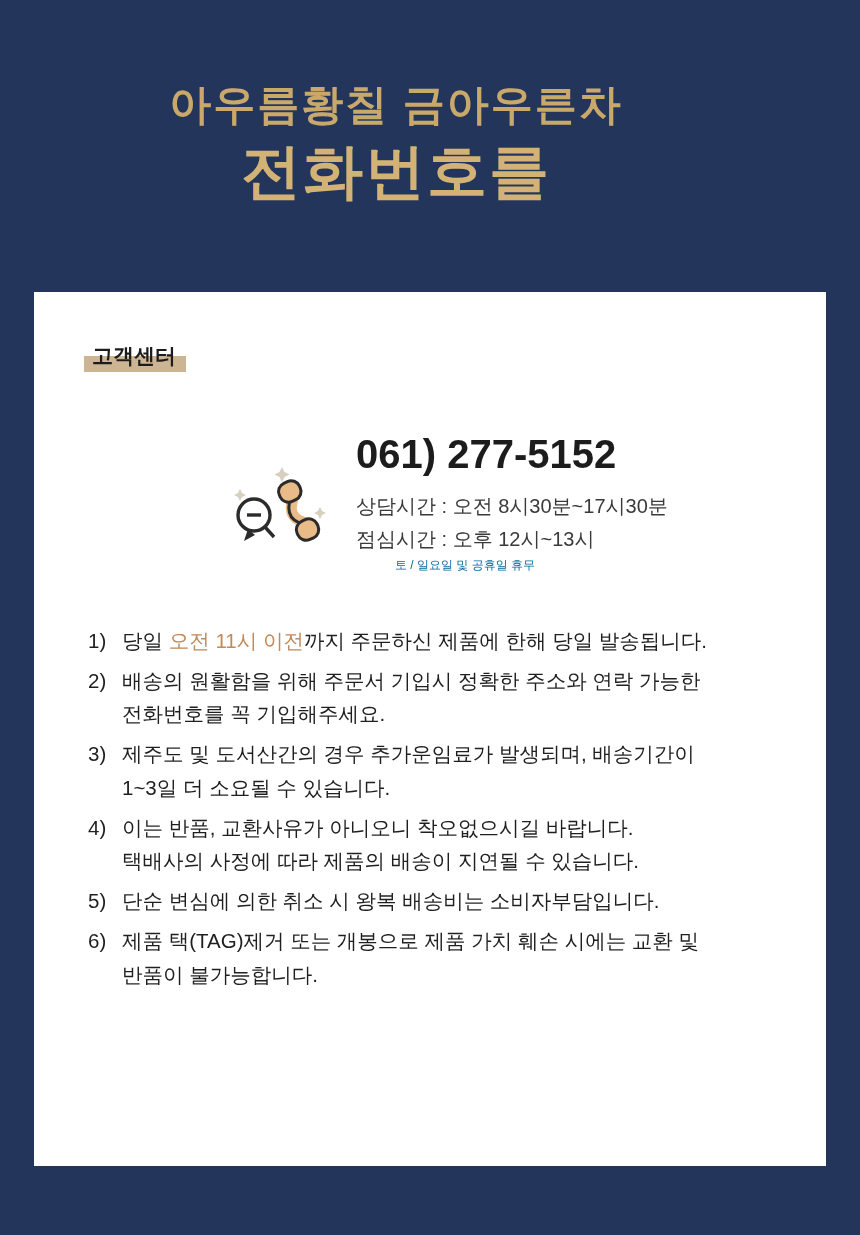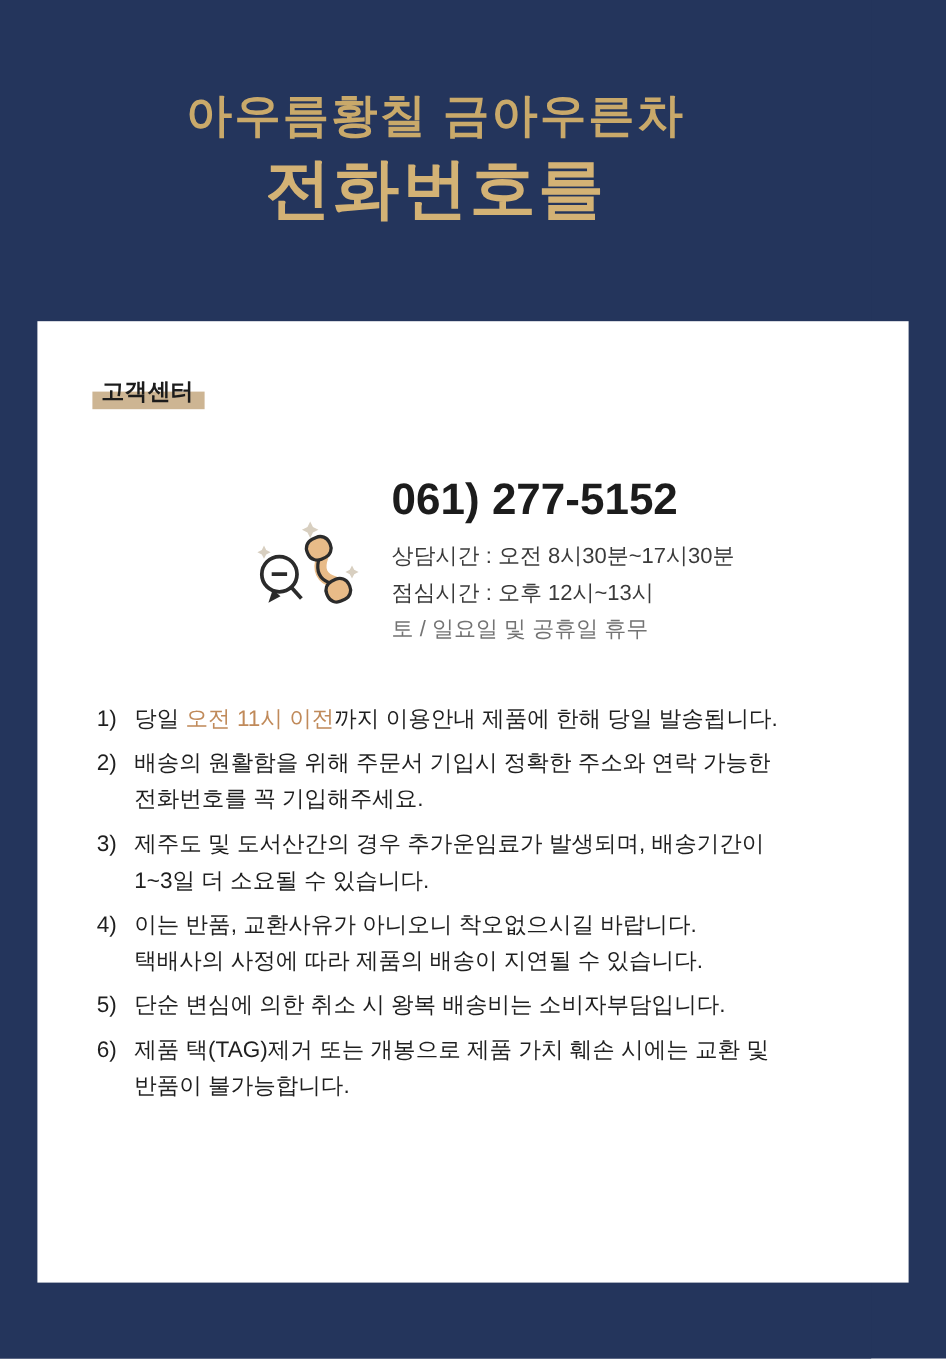--- a/index.html
+++ b/index.html
@@ -102,23 +102,24 @@
     letter-spacing: 0px;
     line-height: 1.1;
     margin-bottom: 14px;
   }
   .hours-line {
     font-size: 20px;
     color: #3a3a3a;
     line-height: 1.65;
   }
   .holiday-line {
-    font-size: 20px;
-    color: #737373;
+    font-size: 12px;
+    color: #0369a1;
     line-height: 1.65;
+    margin-left: 39px;
   }
 
   
   .notice-list {
     margin-top: 48px;
     padding: 0 4px 0 8px;
   }
   .notice-item {
     display: flex;
     align-items: flex-start;
@@ -191,21 +192,21 @@
         <div class="holiday-line">토 / 일요일 및 공휴일 휴무</div>
       </div>
 
     </div>
 
     <div class="notice-list">
 
       <div class="notice-item">
         <div class="notice-num">1)</div>
         <div class="notice-body">
-          <span>당일 </span><span class="hl">오전 11시 이전</span><span>까지 이용안내 제품에 한해 당일 발송됩니다.</span>
+          <span>당일 </span><span class="hl">오전 11시 이전</span><span>까지 주문하신 제품에 한해 당일 발송됩니다.</span>
         </div>
       </div>
 
       <div class="notice-item">
         <div class="notice-num">2)</div>
         <div class="notice-body">
           <div>배송의 원활함을 위해 주문서 기입시 정확한 주소와 연락 가능한</div>
           <div>전화번호를 꼭 기입해주세요.</div>
         </div>
       </div>

